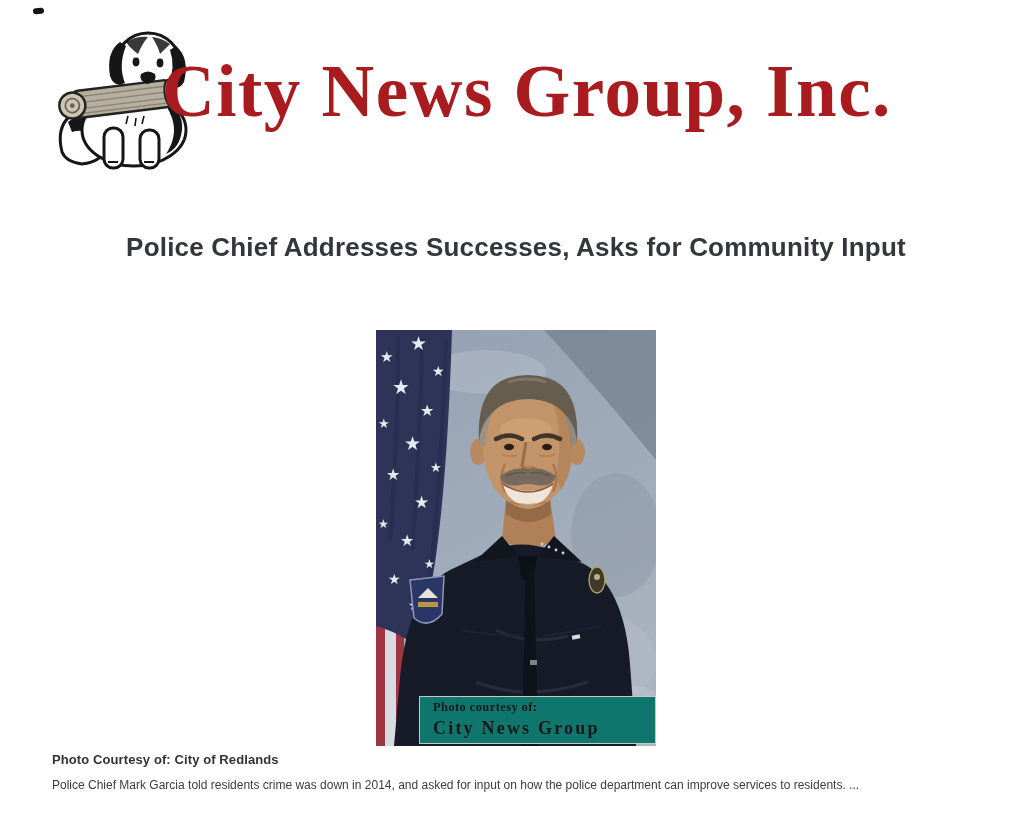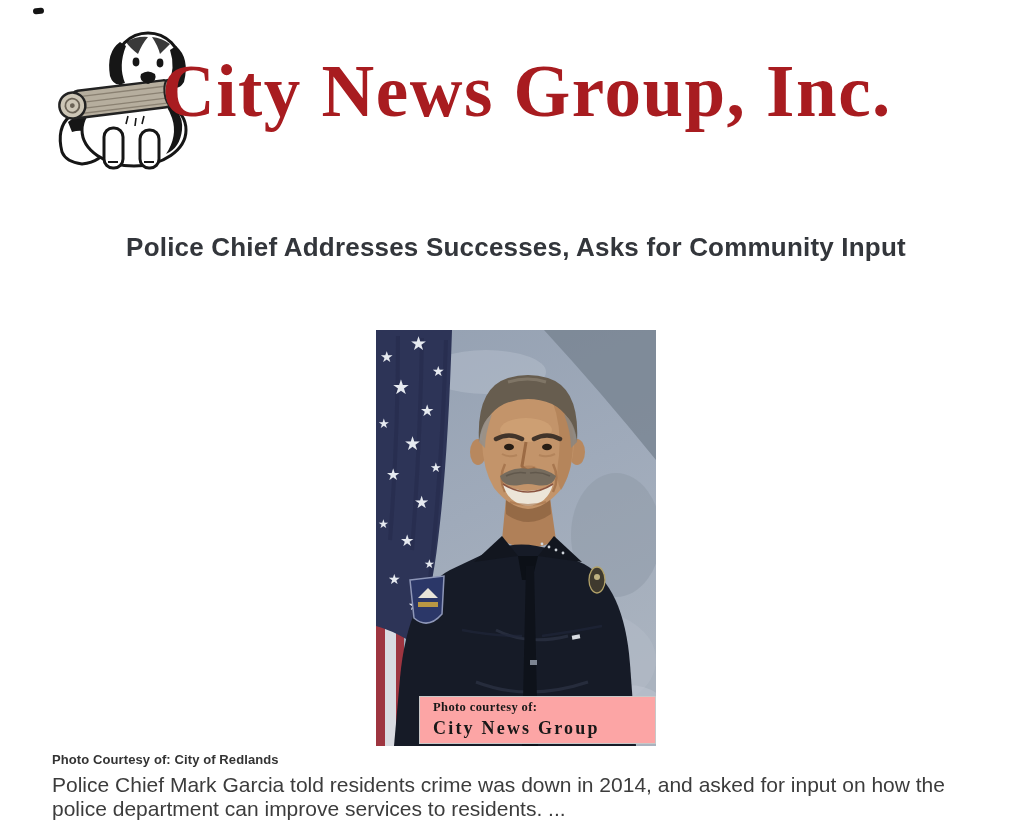--- a/index.html
+++ b/index.html
@@ -27,39 +27,39 @@
     text-align:center;font-weight:bold;font-size:26px;line-height:38px;
     color:#33363b;letter-spacing:0.2px;
   }
   
   .photo{
     position:absolute;left:376px;top:330px;width:280px;height:416px;
   }
   .photo svg{display:block;width:280px;height:416px;}
   .wm-box{
     position:absolute;right:0px;bottom:2px;width:237px;height:48px;
-    background:#fca5a5;border:1px solid #c8c8c8;box-sizing:border-box;
+    background:#0f766e;border:1px solid #c8c8c8;box-sizing:border-box;
     padding:2px 0 0 13px;color:#181818;
   }
   .wm-l1{
     font-family:"Liberation Serif", serif;font-weight:bold;
     font-size:12.5px;letter-spacing:0.4px;line-height:16px;
   }
   .wm-l2{
     font-family:"Liberation Serif", serif;font-weight:bold;
     font-size:18px;letter-spacing:2.2px;line-height:26px;white-space:nowrap;
   }
   
   .photo-credit{
     position:absolute;left:52px;top:752px;
     font-size:13px;font-weight:bold;color:#333333;letter-spacing:0.1px;
   }
   .summary{
     position:absolute;left:52px;top:773px;width:916px;
-    font-size:21px;line-height:24px;color:#3c3c3c;
+    font-size:12px;line-height:24px;color:#3c3c3c;
   }
 </style>
 </head>
 <body>
 
 <div class="corner-mark"></div>
 
 <div class="logo-row">
 
   <svg class="logo-dog" viewBox="0 0 152 148">

